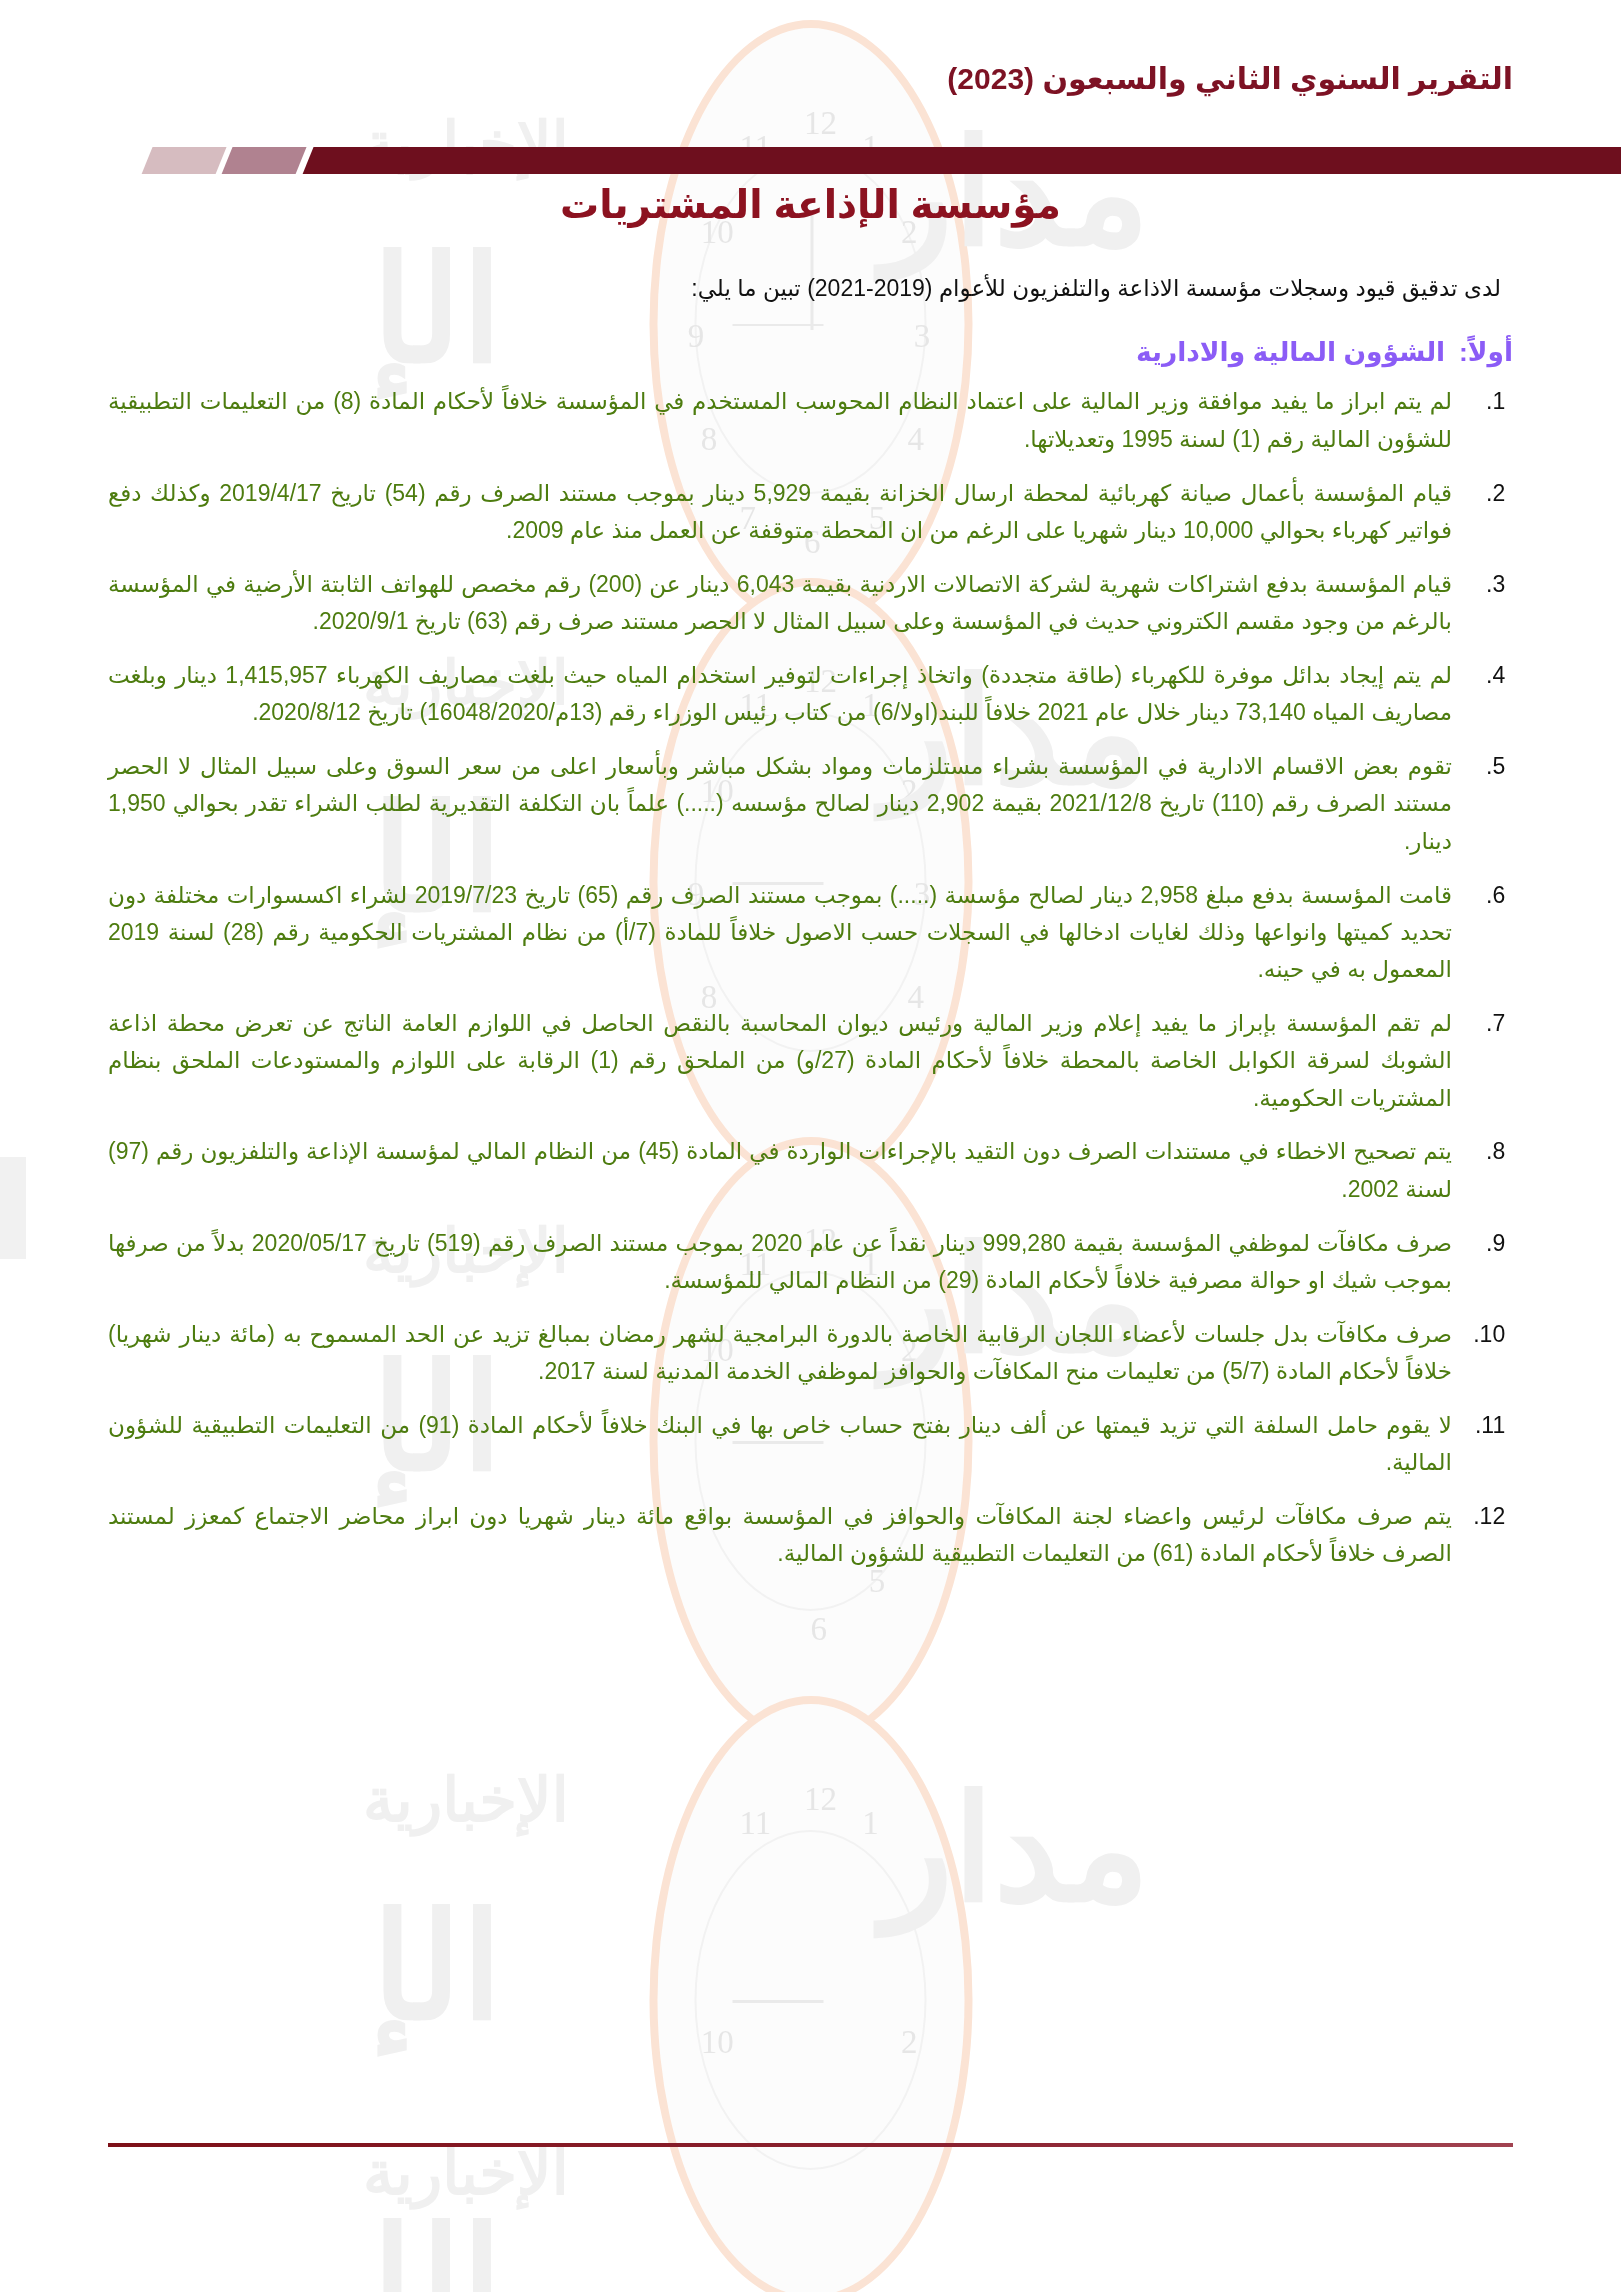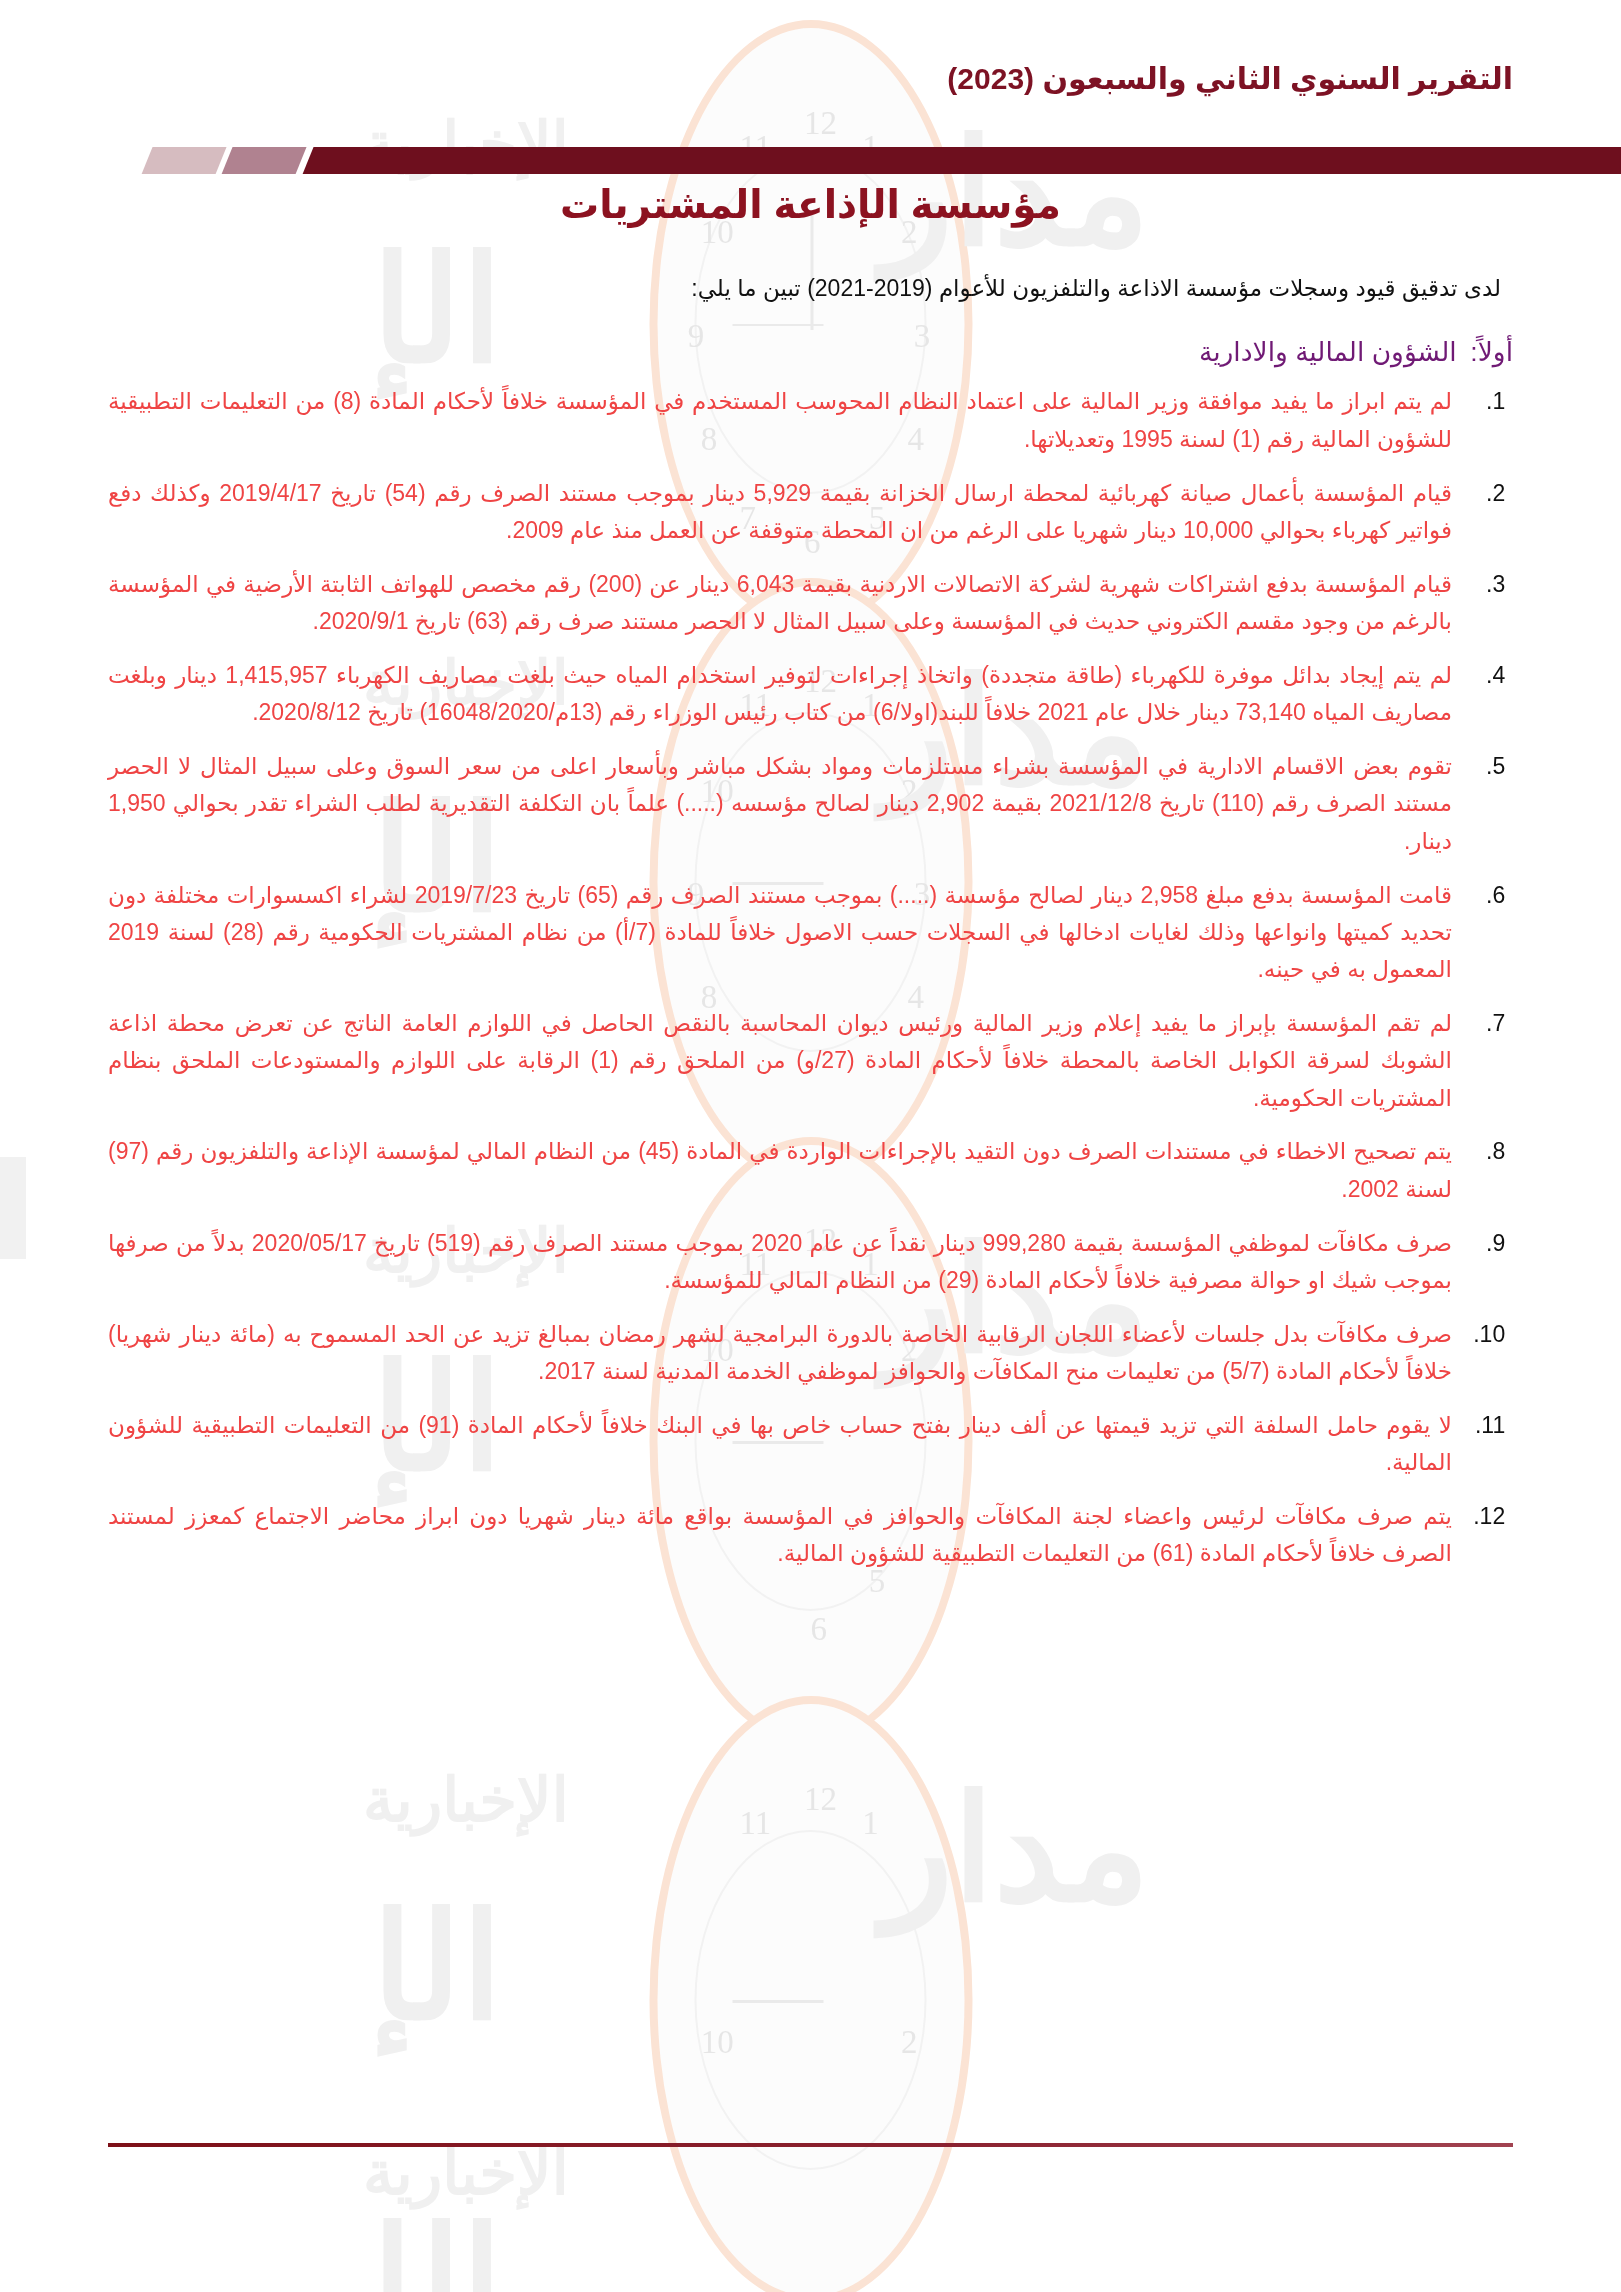--- a/index.html
+++ b/index.html
@@ -128,44 +128,44 @@
   }
   .intro {
     margin: 43px 12px 0 0;
     font-size: 23px;
     line-height: 1.6;
     text-align: justify;
     text-align-last: right;
     color: #111;
   }
   .section-heading {
-    color: #701a75;
+    color: #8b5cf6;
     font-size: 26.5px;
-    font-weight: normal;
+    font-weight: bold;
     margin: 29px 0 15.7px 0;
     text-align: right;
   }
   .section-heading .ordinal { margin-left: 13.7px; }
 
   ol.findings {
     list-style: none;
     margin: 0;
     padding: 0;
     counter-reset: finding;
   }
   ol.findings > li {
     counter-increment: finding;
     position: relative;
     padding-right: 61px;
     margin-bottom: 16.7px;
     font-size: 23px;
     line-height: 1.62;
     text-align: justify;
     text-align-last: right;
-    color: #ef4444;
+    color: #4d7c0f;
   }
   ol.findings > li::before {
     content: counter(finding) ".";
     position: absolute;
     right: 7.8px;
     top: 0;
     width: 43px;
     text-align: right;
     font-size: 23px;
     color: #111;

